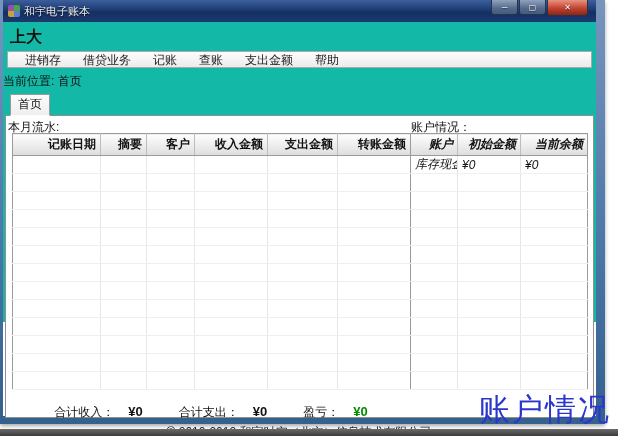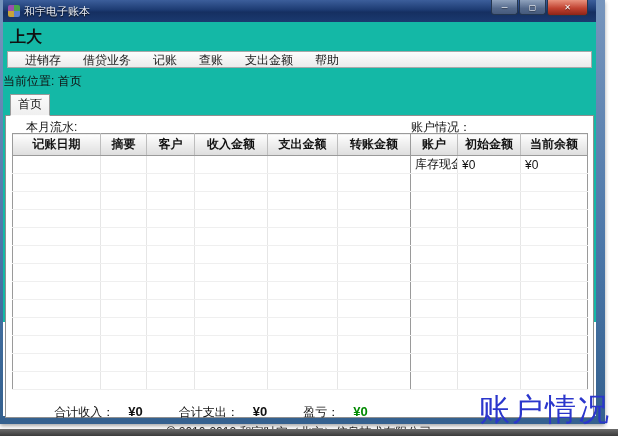--- a/index.html
+++ b/index.html
@@ -52,40 +52,40 @@
     display:inline-block; margin-left:7px; position:relative; top:1px; z-index:2;
     border:1px solid #9a9a9a; border-bottom:1px solid #fdfdfd;
     background:linear-gradient(to bottom,#fbfbfb,#efefef);
     font-size:12px; padding:1px 7px 2px 7px; color:#111;
   }
   .main-panel {
     position:relative; margin:0 2px 0 2px; height:303px;
     border:1px solid #8f8f8f; background:#fff;
   }
   .section-label { position:absolute; font-size:12px; color:#111; }
-  .lbl-flow { left:20px; top:3px; }
+  .lbl-flow { left:2px; top:3px; }
   .lbl-acct { left:405px; top:3px; }
   table.grid { border-collapse:collapse; table-layout:fixed; position:absolute; background:#fff; }
   table.grid th {
     background:linear-gradient(to bottom,#fefefe,#dddddd);
     border-right:1px solid #bdbdbd; border-bottom:1px solid #9a9a9a;
-    font-size:12px; font-weight:bold; text-align:center; padding:2px 4px; height:17px; color:#111;
+    font-size:12px; font-weight:bold; text-align:right; padding:2px 4px; height:17px; color:#111;
     white-space:nowrap; overflow:hidden;
   }
   table.grid { border:1px solid #9a9a9a; }
   table.grid td {
     border-right:1px solid #e6e6e6; border-bottom:1px solid #efefef;
     height:18px; font-size:12px; padding:0 4px; color:#111; white-space:nowrap; overflow:hidden;
   }
   table.grid th:last-child, table.grid td:last-child { border-right:none; }
   .flow-table { left:6px; top:17px; width:398px; }
   .flow-table col:nth-child(1){width:88px} .flow-table col:nth-child(2){width:46px}
   .flow-table col:nth-child(3){width:48px} .flow-table col:nth-child(4){width:73px}
   .flow-table col:nth-child(5){width:70px} .flow-table col:nth-child(6){width:73px}
-  .acct-table { left:404px; top:17px; width:177px; }
+  .acct-table { left:404px; top:17px; width:177px;font-style:italic; }
   .acct-table col:nth-child(1){width:47px} .acct-table col:nth-child(2){width:63px}
   .acct-table col:nth-child(3){width:67px}
   .totals {
     position:absolute; left:0; top:288px; width:410px;
     display:flex; justify-content:center; align-items:baseline; gap:14px;
     font-size:12px; color:#111;text-align:center;
   }
   .totals .val { font-weight:bold; font-size:13px; }
   .totals .profit-val { font-weight:bold; font-size:13px; }
   .footer-line { text-align:center; font-size:12px; color:#222; padding-top:6px; width:592px; }

